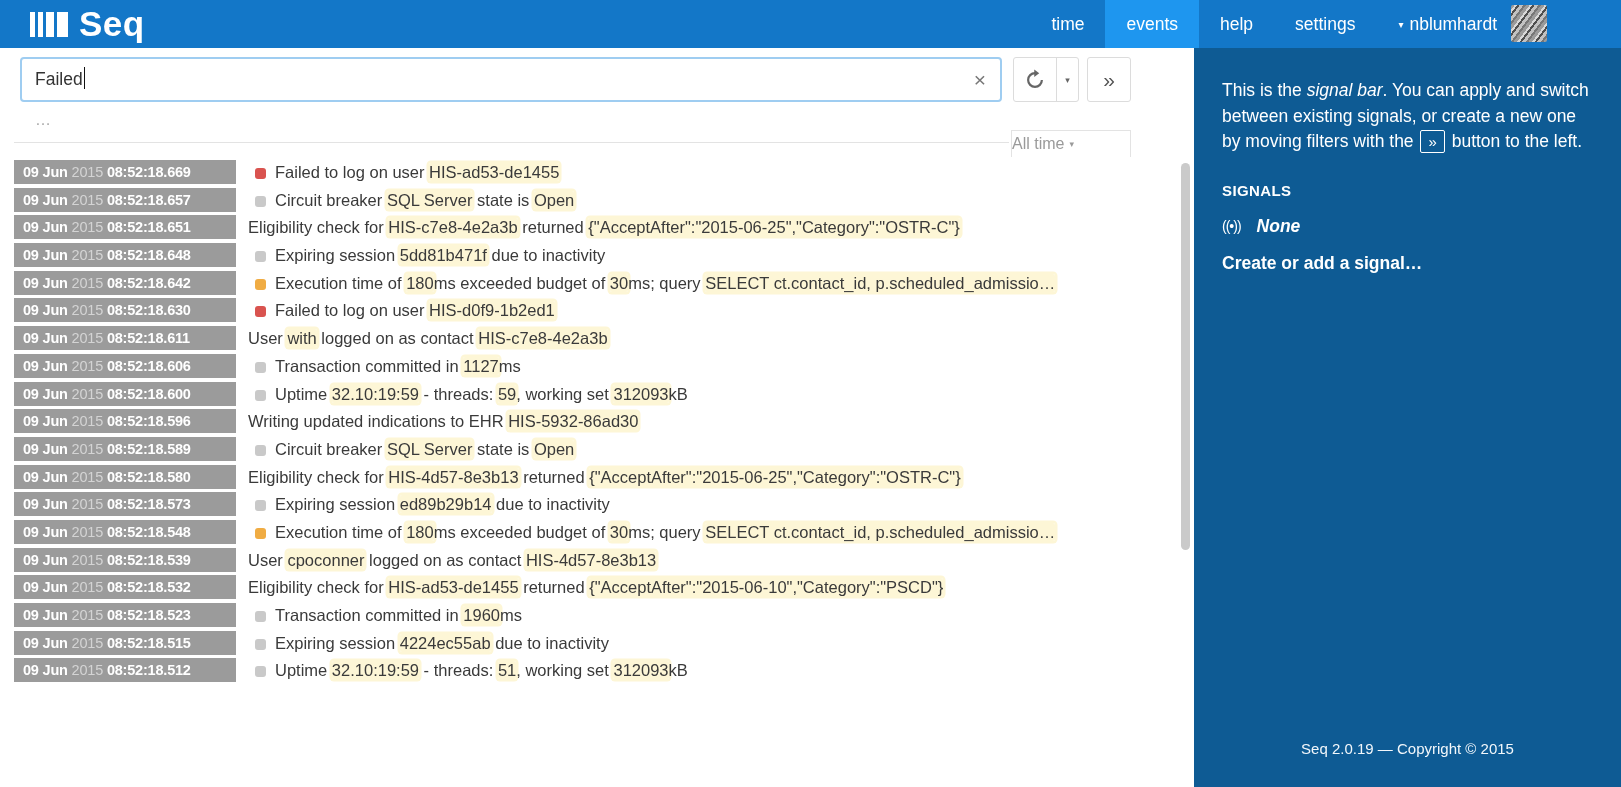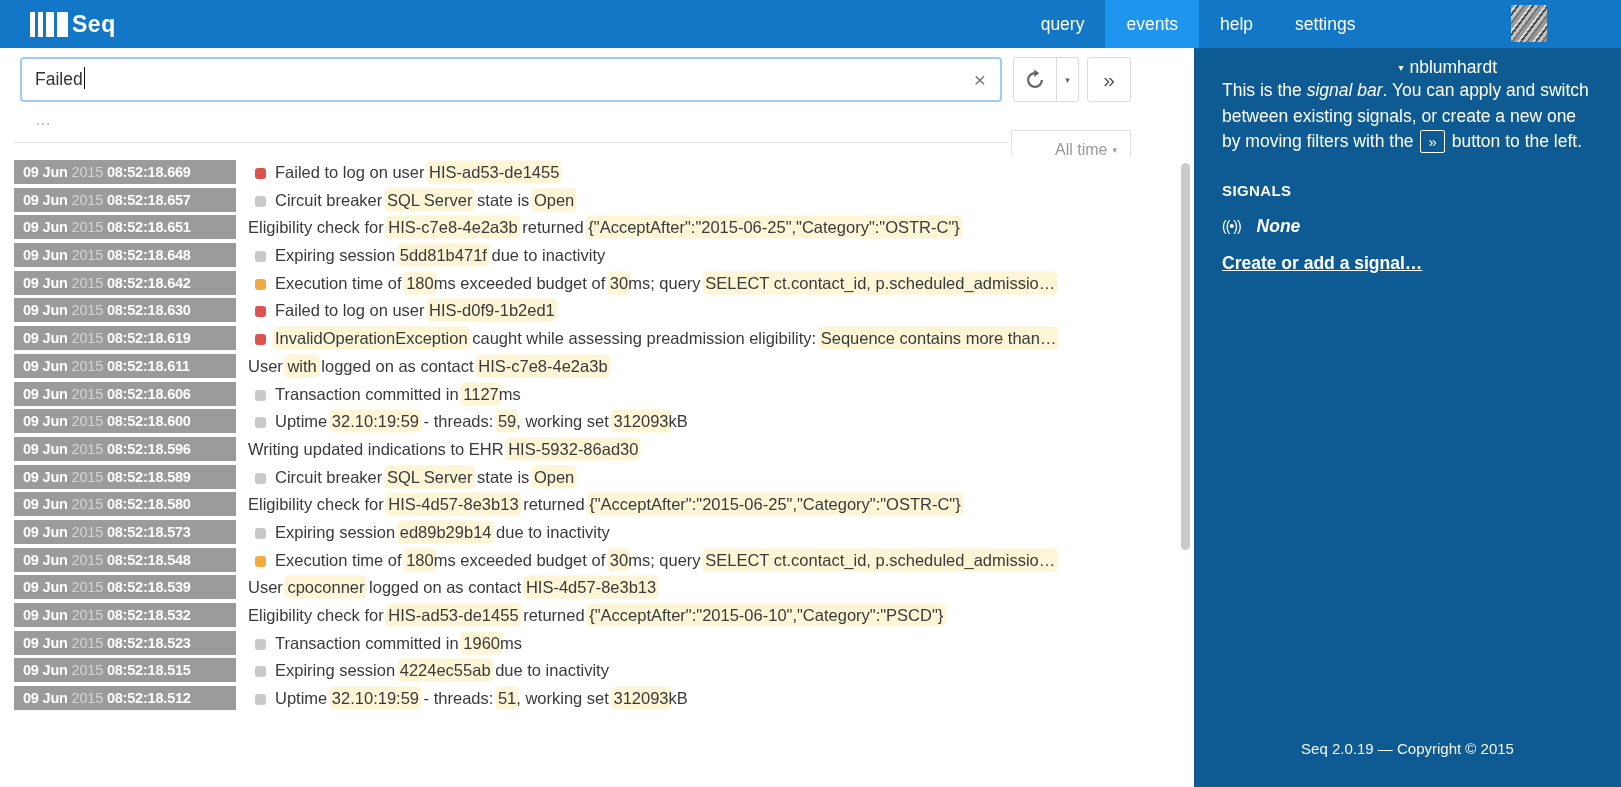--- a/index.html
+++ b/index.html
@@ -5,25 +5,25 @@
   * { margin:0; padding:0; box-sizing:border-box; }
   html,body { width:1621px; height:787px; overflow:hidden; background:#fff;
     font-family:"Liberation Sans","DejaVu Sans",sans-serif; }
 
   
   .topbar { position:absolute; top:0; left:0; width:1621px; height:48px;
     background:#1377c8; display:flex; align-items:stretch; z-index:5; }
   .logo { margin-left:30px; display:flex; align-items:center; cursor:pointer; }
   .lbar { display:inline-block; background:#fff; height:25px; margin-right:3px; }
   .lbar.b1{width:5px;} .lbar.b2{width:5px;} .lbar.b3{width:8px;} .lbar.b4{width:11px;}
-  .brand { color:#fff; font-size:23px; font-weight:bold; letter-spacing:.5px; margin-left:1px; }
+  .brand { color:#fff; font-size:35px; font-weight:bold; letter-spacing:.5px; margin-left:8px; }
   .top-nav { margin-left:auto; display:flex; align-items:stretch; }
   .nav-item { padding:0 21px; line-height:48px; color:#fff; font-size:17.5px; cursor:pointer; }
   .nav-item.active { background:#1e96ef; }
-  .user-menu { line-height:48px; color:#fff; font-size:17.5px; padding:0 8px 0 22px; cursor:pointer; white-space:nowrap;margin-top:43px; }
+  .user-menu { line-height:48px; color:#fff; font-size:17.5px; padding:0 8px 0 22px; cursor:pointer; white-space:nowrap; }
   .user-caret { font-size:10px; vertical-align:2px; margin-right:6px; }
   .avatar { width:36px; height:37px; margin:5px 74px 0 6px; border-radius:2px; cursor:pointer;
     background:repeating-linear-gradient(127deg,#9a9a9a 0 3px,#d8d8d8 3px 5px,#4f4f4f 5px 7px,#c2c2c2 7px 10px,#777 10px 12px); }
 
   
   .content { position:absolute; top:48px; left:0; width:1194px; height:579px; background:#fff; }
 
   .search-row { display:flex; align-items:flex-start; padding:9px 63px 0 20px; }
   .searchbox { position:relative; flex:1; height:45px; border:2px solid #9fcdf1; border-radius:4px;
     background:#fff; padding-left:13px; line-height:41px; font-size:17.5px; color:#333; cursor:text; }
@@ -33,22 +33,22 @@
   .btn-refresh { width:43px; display:flex; align-items:center; justify-content:center; border-right:1px solid #dcdcdc; cursor:pointer; }
   .btn-rcaret { width:21px; display:flex; align-items:center; justify-content:center; font-size:9px; color:#666; cursor:pointer; }
   .btn-forward { width:44px; height:45px; border:1px solid #dcdcdc; border-radius:3px; margin-left:8px; background:#fff;
     display:flex; align-items:center; justify-content:center; font-size:21px; color:#555; cursor:pointer; }
 
   .ellipsis { margin:10px 0 0 35px; font-size:16px; color:#a9a9a9; letter-spacing:2px; line-height:16px; cursor:pointer; }
 
   .list-toolbar { position:relative; margin-top:14px; height:16px; }
   .toolbar-rule { position:absolute; top:0; left:14px; right:185px; border-top:1px solid #e3e3e3; }
   .range-box { position:absolute; top:-12px; right:63px; width:120px; height:27px; background:#fff;
-    border:1px solid #e3e3e3; border-bottom:none; text-align:right; padding-right:13px;
-    line-height:38px; font-size:16px; color:#9a9a9a; cursor:pointer; }
+    border:1px solid #e3e3e3; border-bottom:none; text-align:left; padding-right:13px;
+    line-height:26px; font-size:16px; color:#9a9a9a; cursor:pointer; }
   .range-caret { font-size:9px; vertical-align:2px; margin-left:5px; color:#9a9a9a; }
 
   
   .event-list { margin-top:2px; padding-left:14px; width:1180px; }
   .event-row { height:24px; margin-bottom:3.7px; white-space:nowrap; overflow:hidden; cursor:pointer;
     line-height:24px; padding-right:28px; }
   .ts-badge { display:inline-block; vertical-align:top; width:222px; height:24px; background:#9b9b9b;
     border-radius:0; color:#fff; font-size:14.5px; letter-spacing:-0.2px; padding-left:9px;
     line-height:24px; margin-right:12px; }
   .ts-badge b { font-weight:bold; }
@@ -65,37 +65,37 @@
   
   .sidebar { position:absolute; top:48px; right:0; width:427px; height:739px; background:#0e5b94; color:#fff; }
   .intro { margin:30px 26px 0 28px; font-size:17.5px; line-height:25.5px; }
   .intro em { font-style:italic; }
   .mini-btn { display:inline-block; border:1.5px solid #fff; border-radius:2px; padding:0 7px; line-height:21px;
     font-size:15px; margin:0 2px; cursor:pointer; }
   .signals-heading { margin:27px 0 0 28px; font-size:15px; font-weight:bold; letter-spacing:.4px; }
   .signal-row { margin:17px 0 0 28px; font-size:17.5px; display:flex; align-items:center; cursor:pointer; }
   .signal-icon { font-size:14px; letter-spacing:-1px; margin-right:16px; }
   .signal-none { font-style:italic; font-weight:bold; }
-  .create-link { margin:16px 0 16px 28px; font-size:17.5px; font-weight:bold; text-decoration:underline;
+  .create-link { margin:16px 0 16px 28px; font-size:17.5px; font-weight:bold; 
     display:inline-block; cursor:pointer; }
   .side-footer { position:absolute; bottom:30px; left:0; width:100%; text-align:center; font-size:15px; color:#f2f7fb; }
 </style>
 </head>
 <body>
 
 <div class="topbar">
   <div class="logo">
     <span class="lbar b1"></span>
     <span class="lbar b2"></span>
     <span class="lbar b3"></span>
     <span class="lbar b4"></span>
     <span class="brand">Seq</span>
   </div>
   <div class="top-nav">
-      <div class="nav-item">query</div>
+      <div class="nav-item">time</div>
       <div class="nav-item active">events</div>
       <div class="nav-item">help</div>
       <div class="nav-item">settings</div>
     </div>
   <div class="user-menu">
     <span class="user-caret">▾</span><span>nblumhardt</span>
   </div>
   <div class="avatar"></div>
 </div>
 
@@ -131,21 +131,20 @@
     </div>
   </div>
 
   <div class="event-list">
       <div class="event-row"><span class="ts-badge"><b>09 Jun</b><span class="ts-year"> 2015 </span><b>08:52:18.669</b></span><span class="level level-error"></span><span class="msg"><span>Failed to log on user </span><span class="hl">HIS-ad53-de1455</span></span></div>
       <div class="event-row"><span class="ts-badge"><b>09 Jun</b><span class="ts-year"> 2015 </span><b>08:52:18.657</b></span><span class="level level-debug"></span><span class="msg"><span>Circuit breaker </span><span class="hl">SQL Server</span><span> state is </span><span class="hl">Open</span></span></div>
       <div class="event-row"><span class="ts-badge"><b>09 Jun</b><span class="ts-year"> 2015 </span><b>08:52:18.651</b></span><span class="msg"><span>Eligibility check for </span><span class="hl">HIS-c7e8-4e2a3b</span><span> returned </span><span class="hl">{"AcceptAfter":"2015-06-25","Category":"OSTR-C"}</span></span></div>
       <div class="event-row"><span class="ts-badge"><b>09 Jun</b><span class="ts-year"> 2015 </span><b>08:52:18.648</b></span><span class="level level-debug"></span><span class="msg"><span>Expiring session </span><span class="hl">5dd81b471f</span><span> due to inactivity</span></span></div>
       <div class="event-row"><span class="ts-badge"><b>09 Jun</b><span class="ts-year"> 2015 </span><b>08:52:18.642</b></span><span class="level level-warning"></span><span class="msg"><span>Execution time of </span><span class="hl">180</span><span>ms exceeded budget of </span><span class="hl">30</span><span>ms; query </span><span class="hl">SELECT ct.contact_id, p.scheduled_admissio…</span></span></div>
       <div class="event-row"><span class="ts-badge"><b>09 Jun</b><span class="ts-year"> 2015 </span><b>08:52:18.630</b></span><span class="level level-error"></span><span class="msg"><span>Failed to log on user </span><span class="hl">HIS-d0f9-1b2ed1</span></span></div>
-      <div class="event-row"><span class="ts-badge"><b>09 Jun</b><span class="ts-year"> 2015 </span><b>08:52:18.619</b></span><span class="level level-error"></span><span class="msg"><span class="hl">InvalidOperationException</span><span> caught while assessing preadmission eligibility: </span><span class="hl">Sequence contains more than…</span></span></div>
       <div class="event-row"><span class="ts-badge"><b>09 Jun</b><span class="ts-year"> 2015 </span><b>08:52:18.611</b></span><span class="msg"><span>User </span><span class="hl">with</span><span> logged on as contact </span><span class="hl">HIS-c7e8-4e2a3b</span></span></div>
       <div class="event-row"><span class="ts-badge"><b>09 Jun</b><span class="ts-year"> 2015 </span><b>08:52:18.606</b></span><span class="level level-debug"></span><span class="msg"><span>Transaction committed in </span><span class="hl">1127</span><span>ms</span></span></div>
       <div class="event-row"><span class="ts-badge"><b>09 Jun</b><span class="ts-year"> 2015 </span><b>08:52:18.600</b></span><span class="level level-debug"></span><span class="msg"><span>Uptime </span><span class="hl">32.10:19:59</span><span> - threads: </span><span class="hl">59</span><span>, working set </span><span class="hl">312093</span><span>kB</span></span></div>
       <div class="event-row"><span class="ts-badge"><b>09 Jun</b><span class="ts-year"> 2015 </span><b>08:52:18.596</b></span><span class="msg"><span>Writing updated indications to EHR </span><span class="hl">HIS-5932-86ad30</span></span></div>
       <div class="event-row"><span class="ts-badge"><b>09 Jun</b><span class="ts-year"> 2015 </span><b>08:52:18.589</b></span><span class="level level-debug"></span><span class="msg"><span>Circuit breaker </span><span class="hl">SQL Server</span><span> state is </span><span class="hl">Open</span></span></div>
       <div class="event-row"><span class="ts-badge"><b>09 Jun</b><span class="ts-year"> 2015 </span><b>08:52:18.580</b></span><span class="msg"><span>Eligibility check for </span><span class="hl">HIS-4d57-8e3b13</span><span> returned </span><span class="hl">{"AcceptAfter":"2015-06-25","Category":"OSTR-C"}</span></span></div>
       <div class="event-row"><span class="ts-badge"><b>09 Jun</b><span class="ts-year"> 2015 </span><b>08:52:18.573</b></span><span class="level level-debug"></span><span class="msg"><span>Expiring session </span><span class="hl">ed89b29b14</span><span> due to inactivity</span></span></div>
       <div class="event-row"><span class="ts-badge"><b>09 Jun</b><span class="ts-year"> 2015 </span><b>08:52:18.548</b></span><span class="level level-warning"></span><span class="msg"><span>Execution time of </span><span class="hl">180</span><span>ms exceeded budget of </span><span class="hl">30</span><span>ms; query </span><span class="hl">SELECT ct.contact_id, p.scheduled_admissio…</span></span></div>
       <div class="event-row"><span class="ts-badge"><b>09 Jun</b><span class="ts-year"> 2015 </span><b>08:52:18.539</b></span><span class="msg"><span>User </span><span class="hl">cpoconner</span><span> logged on as contact </span><span class="hl">HIS-4d57-8e3b13</span></span></div>
       <div class="event-row"><span class="ts-badge"><b>09 Jun</b><span class="ts-year"> 2015 </span><b>08:52:18.532</b></span><span class="msg"><span>Eligibility check for </span><span class="hl">HIS-ad53-de1455</span><span> returned </span><span class="hl">{"AcceptAfter":"2015-06-10","Category":"PSCD"}</span></span></div>

